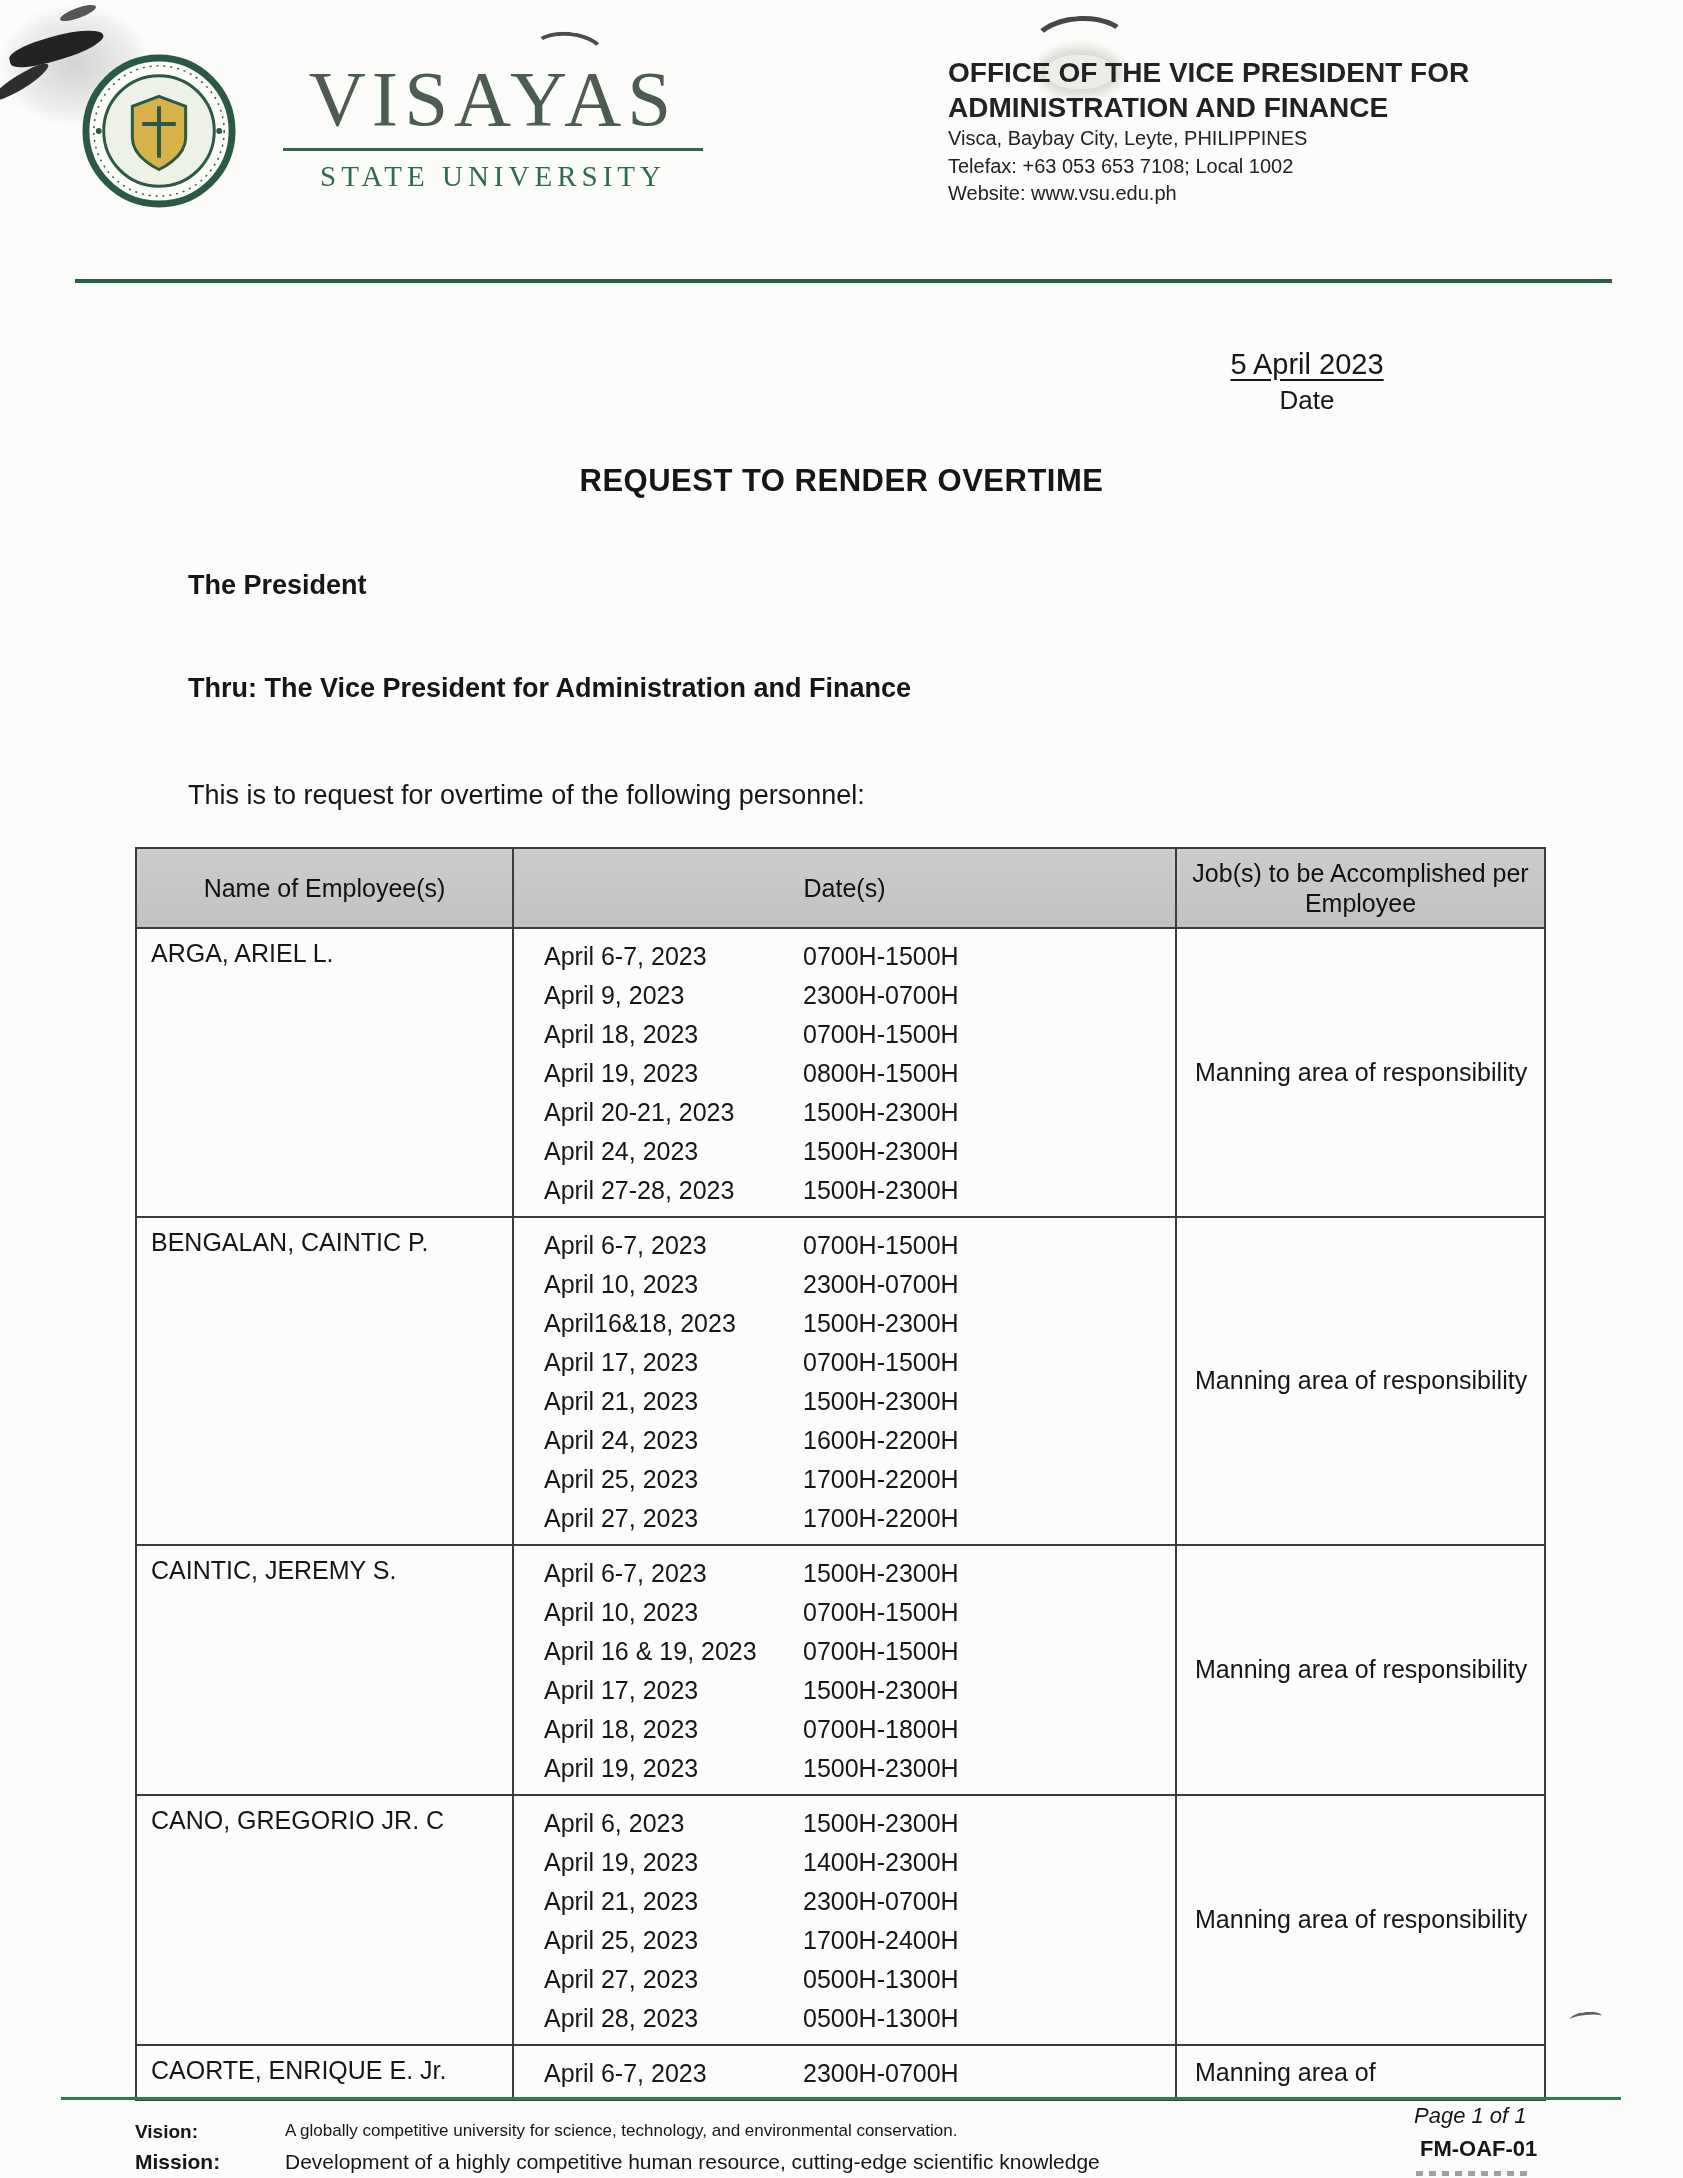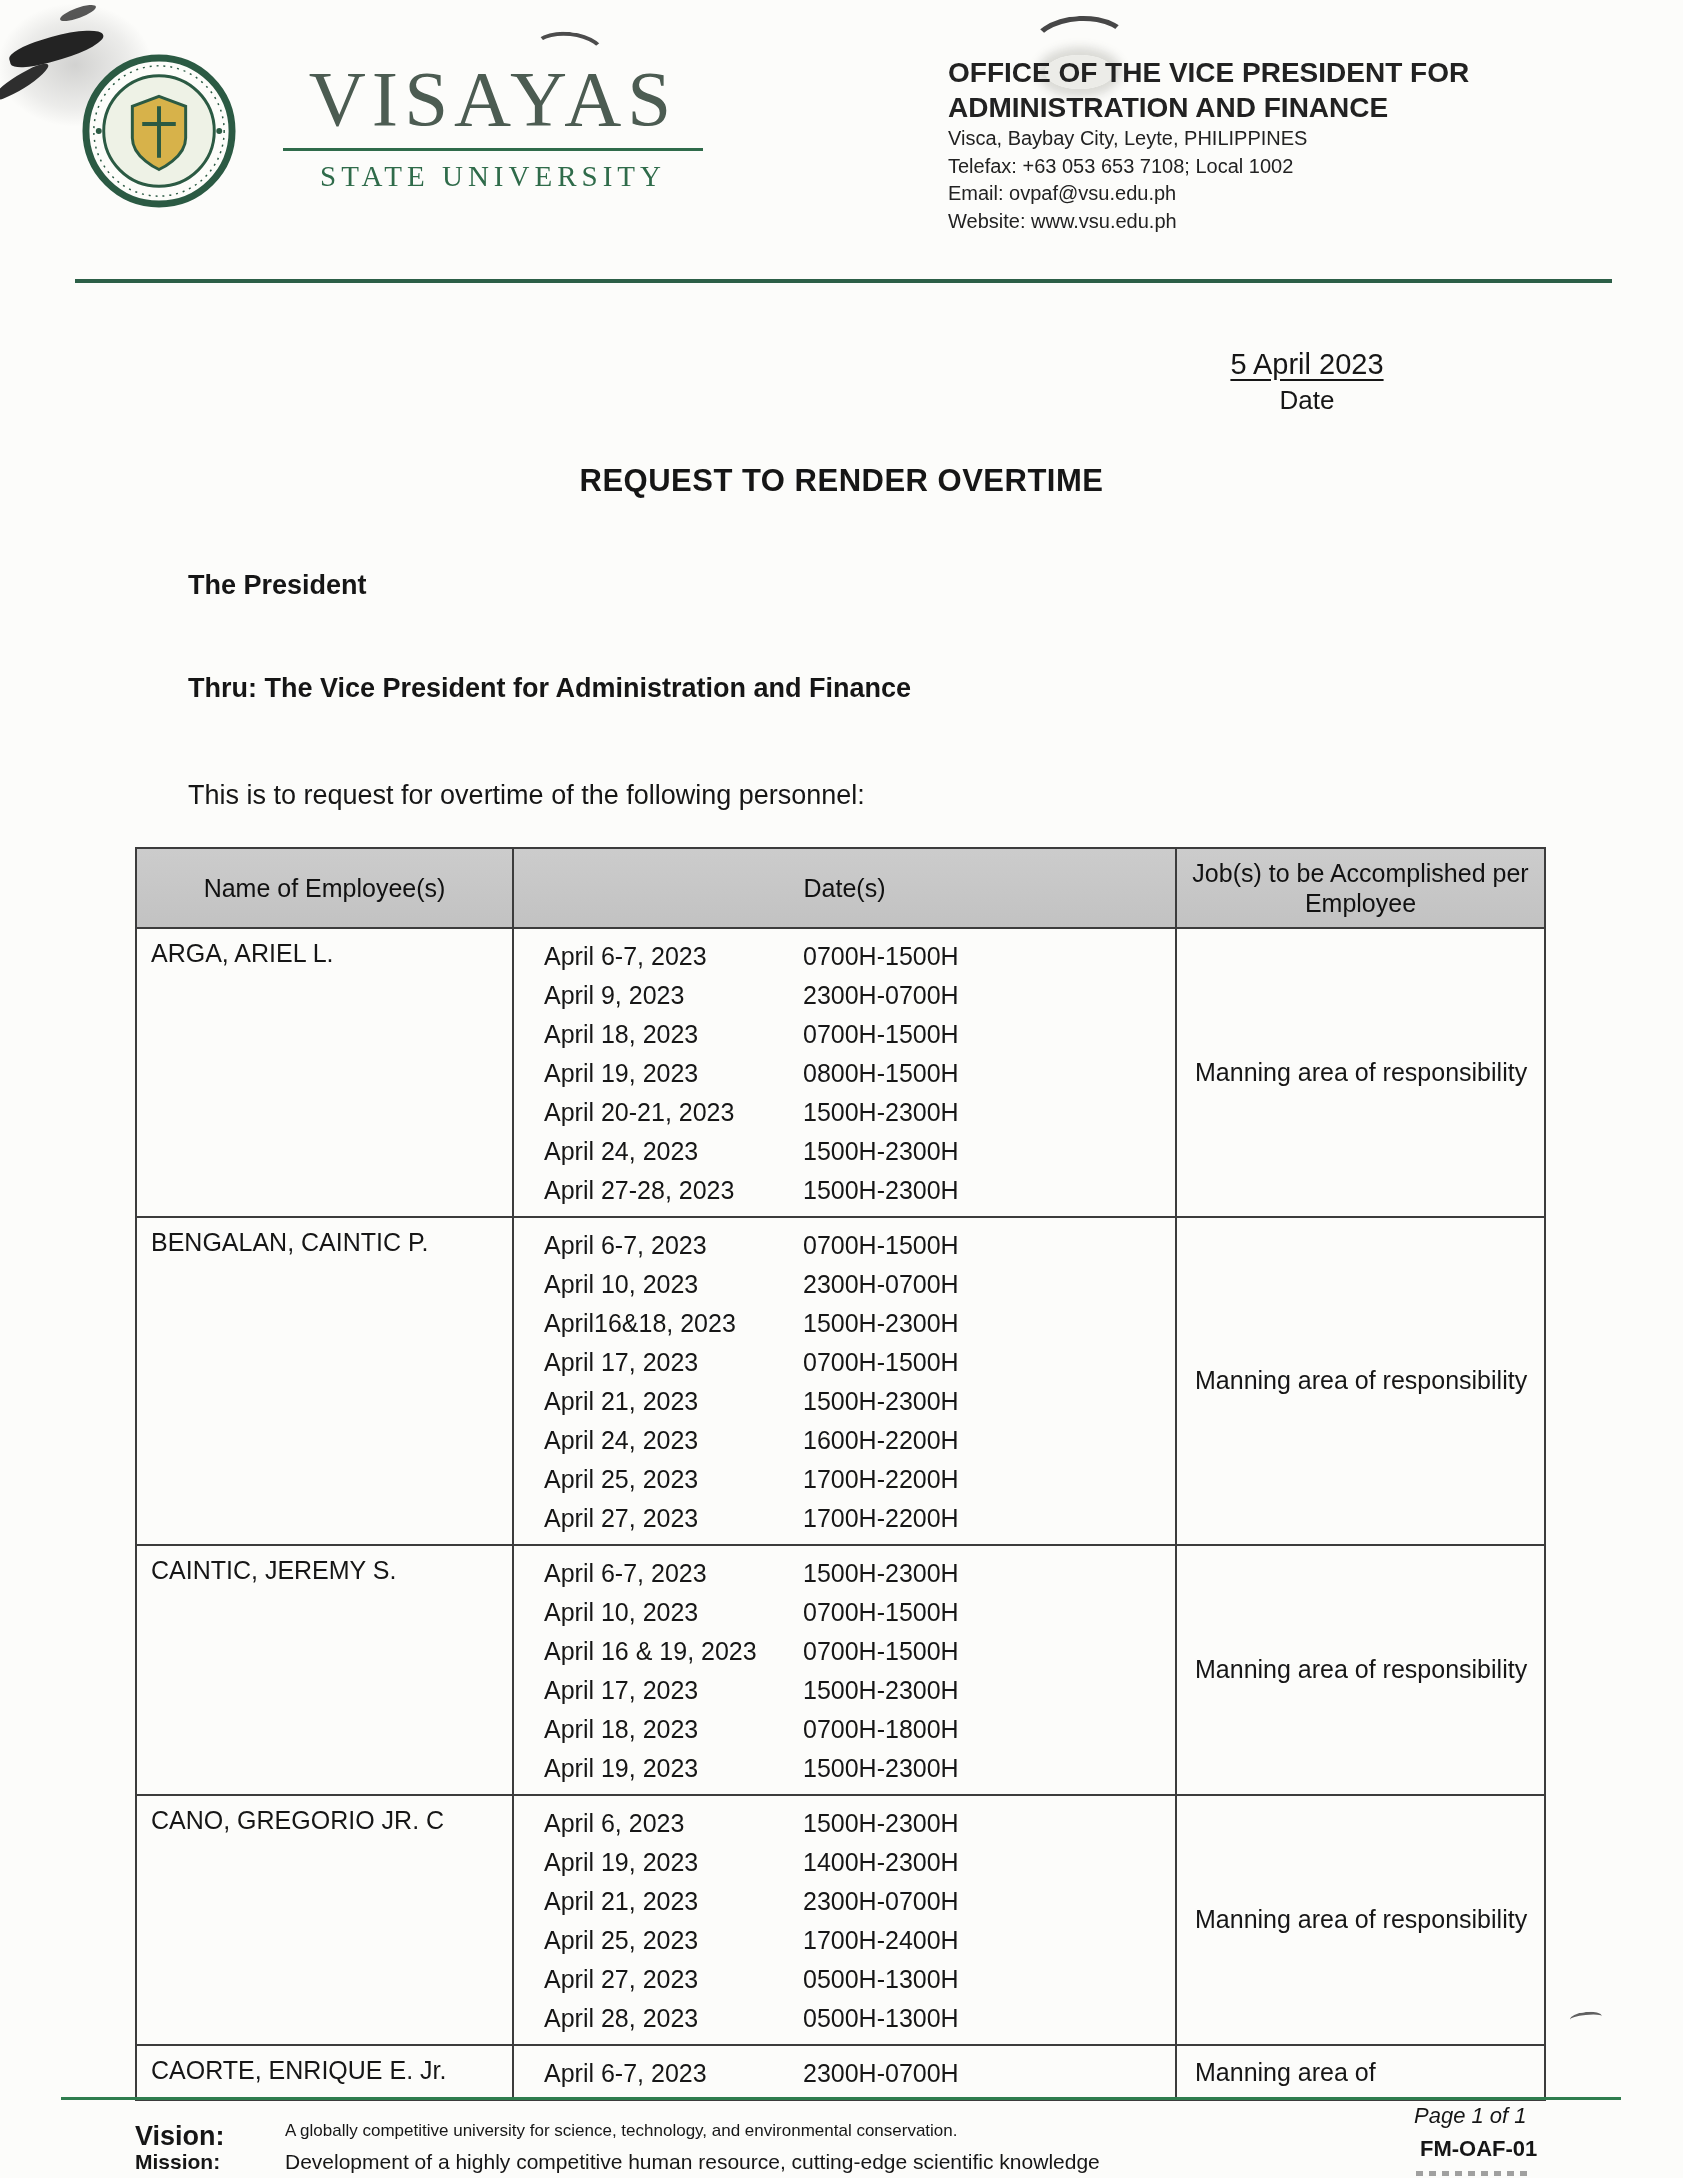--- a/index.html
+++ b/index.html
@@ -63,21 +63,21 @@
     padding:9px 6px; color:#111; text-align:center; line-height:1.2; }
   .c-name { vertical-align:top; font-size:25px; padding:10px 8px 0 14px; }
   .c-dates { vertical-align:top; padding:8px 0 6px 30px; }
   .entry { display:flex; font-size:25px; line-height:39px; }
   .ed { width:259px; flex:none; }
   .et { flex:none; }
   .c-job { vertical-align:middle; font-size:25px; padding:4px 12px 4px 18px; line-height:1.35; }
 
   
   .footer-rule { position:absolute; top:2097px; left:61px; width:1560px; height:3px; background:#2f7d4e; }
-  .vision-label  { position:absolute; top:2121px; left:135px; font-size:27px; font-weight:700; }
+  .vision-label  { position:absolute; top:2121px; left:135px; font-size:19px; font-weight:700; }
   .vision-text   { position:absolute; top:2121px; left:285px; font-size:17px; }
   .mission-label { position:absolute; top:2150px; left:135px; font-size:21px; font-weight:700; }
   .mission-text  { position:absolute; top:2150px; left:285px; font-size:21px; }
   .page-info { position:absolute; top:2103px; left:1414px; font-size:22px; font-style:italic; }
   .form-code { position:absolute; top:2136px; left:1420px; font-size:22px; font-weight:700; }
 </style>
 </head>
 <body>
 
 <div class="page">
@@ -105,21 +105,20 @@
   </div>
   <div class="wordmark">
     <div class="uni-name">VISAYAS</div>
     <div class="uni-sub">STATE UNIVERSITY</div>
   </div>
   <div class="office">
     <div class="office-title">OFFICE OF THE VICE PRESIDENT FOR</div>
     <div class="office-title">ADMINISTRATION AND FINANCE</div>
     <div class="office-addr">Visca, Baybay City, Leyte, PHILIPPINES</div>
     <div class="office-addr">Telefax: +63 053 653 7108; Local 1002</div>
-    <div class="office-addr">Email: ovpaf@vsu.edu.ph</div>
     <div class="office-addr">Website: www.vsu.edu.ph</div>
   </div>
   <div class="head-rule"></div>
 
   <div class="date-block">
     <div class="date-value">5 April 2023</div>
     <div class="date-label">Date</div>
   </div>
 
   <div class="doc-title">REQUEST TO RENDER OVERTIME</div>

